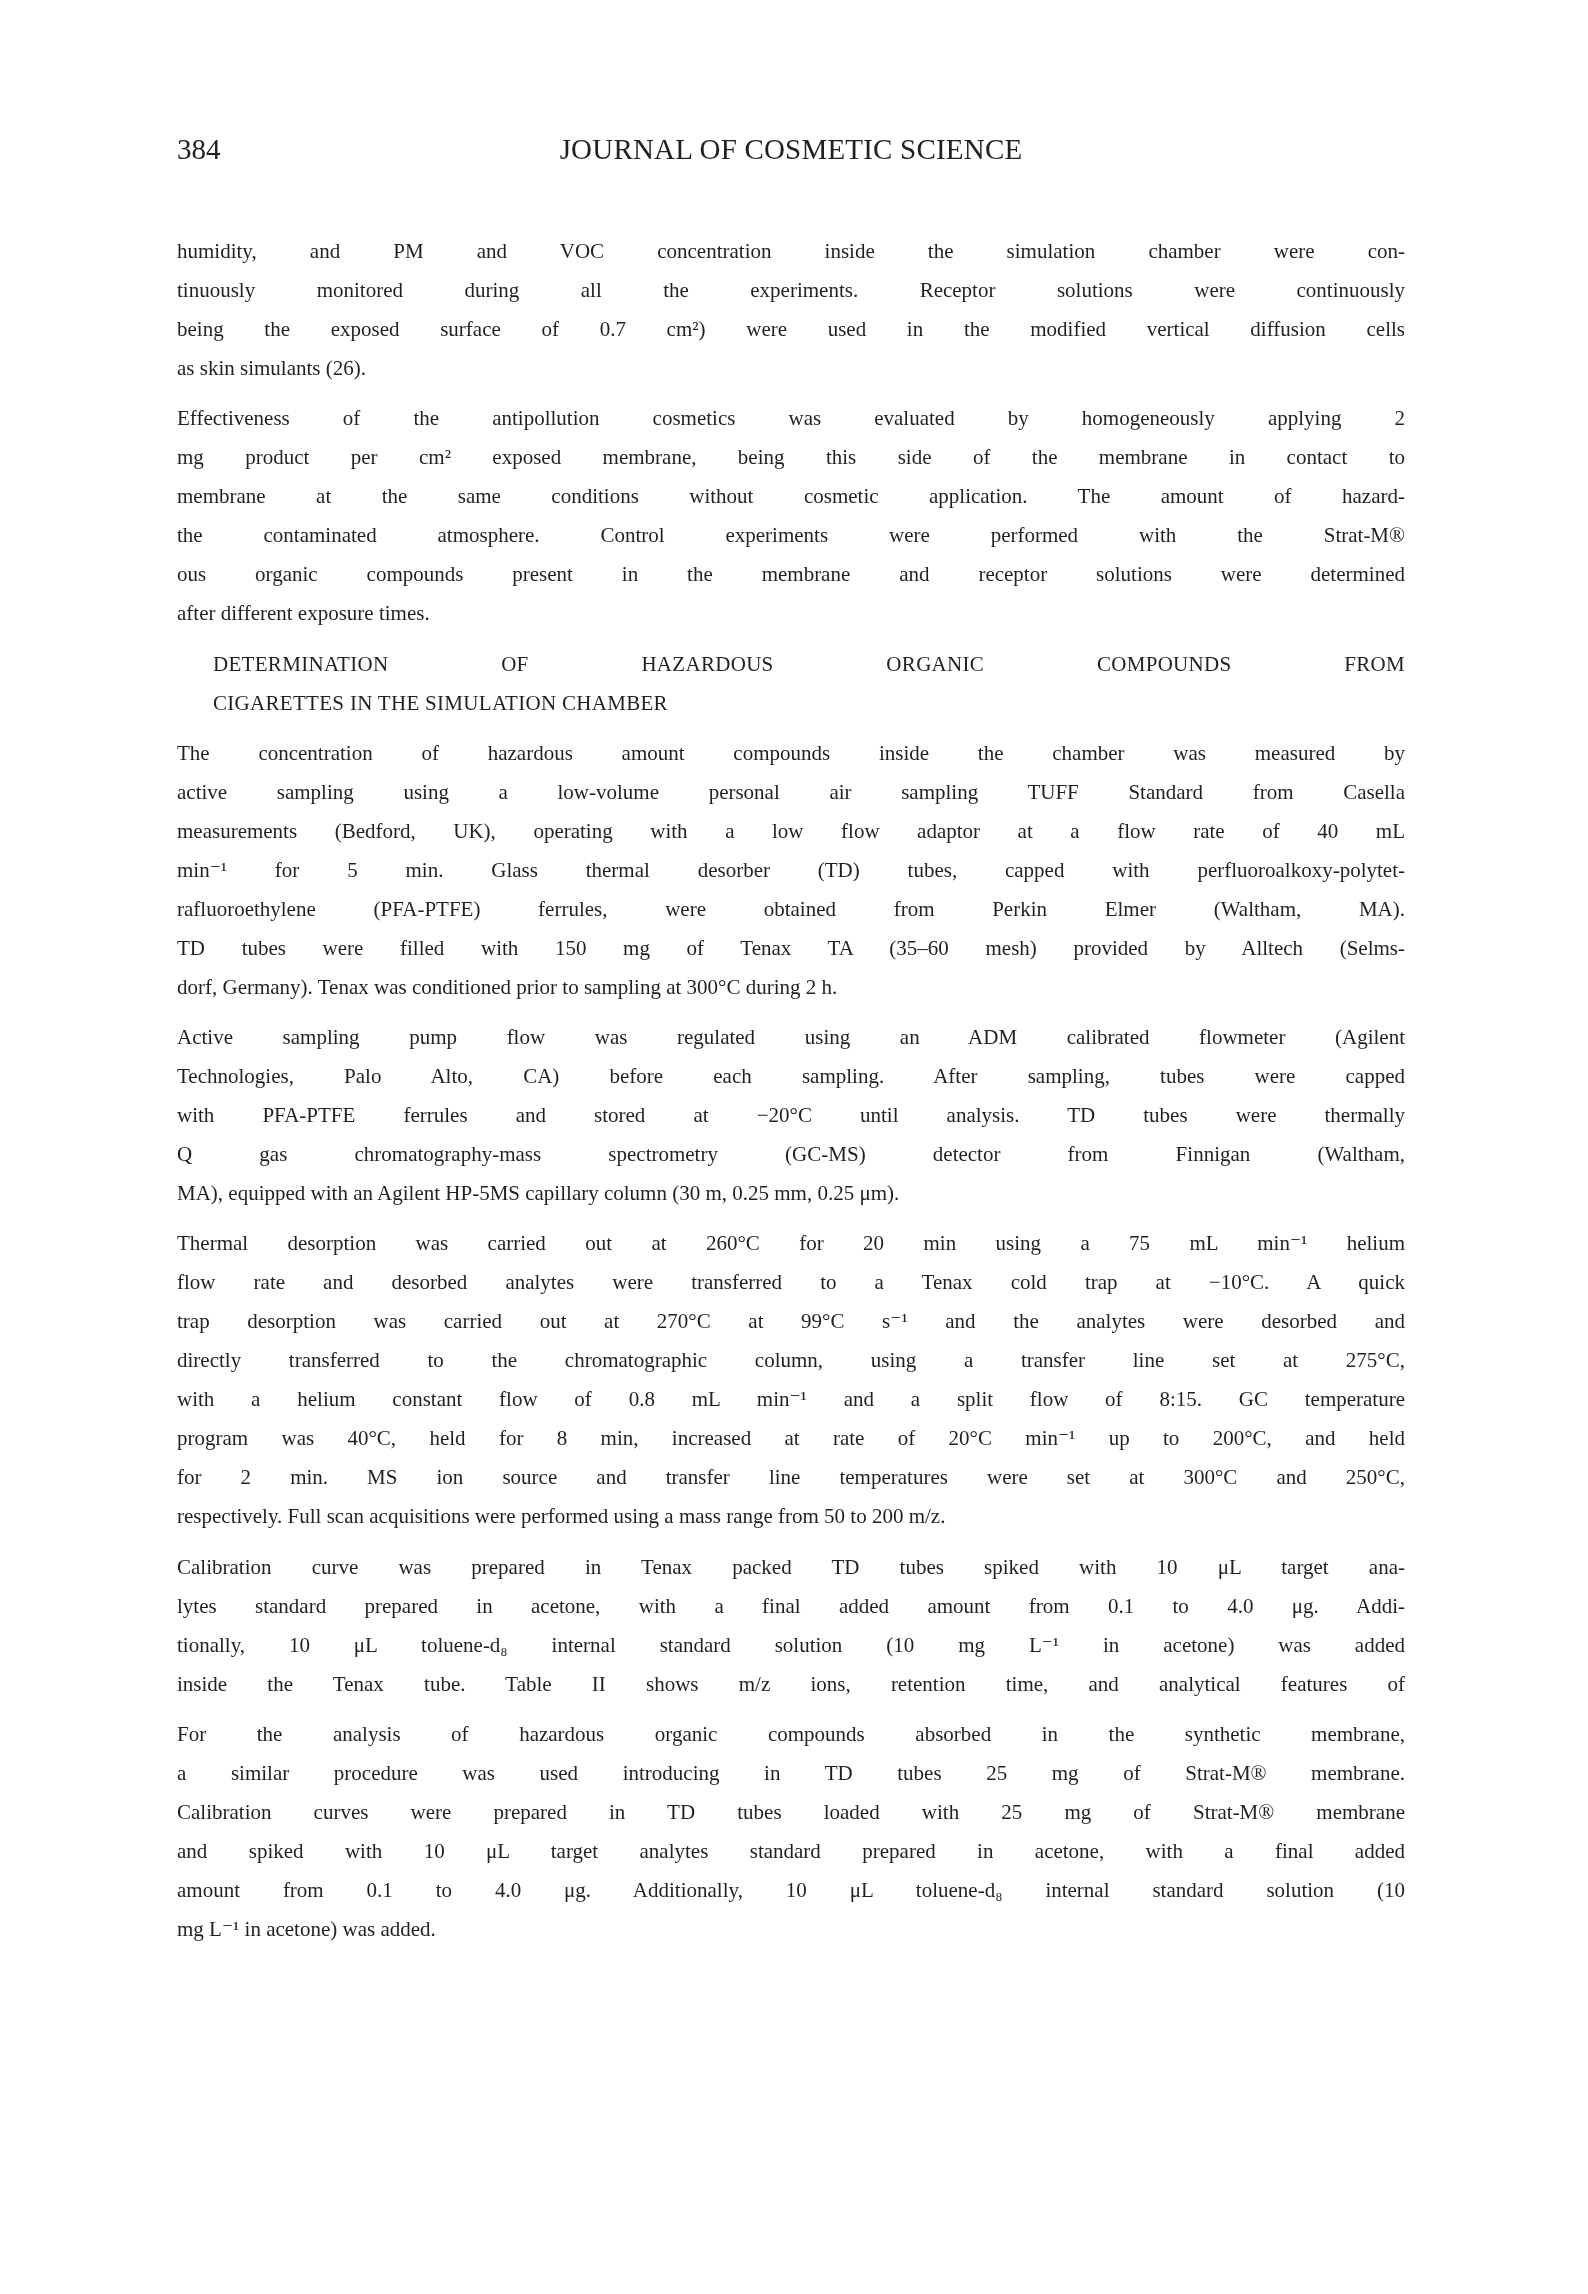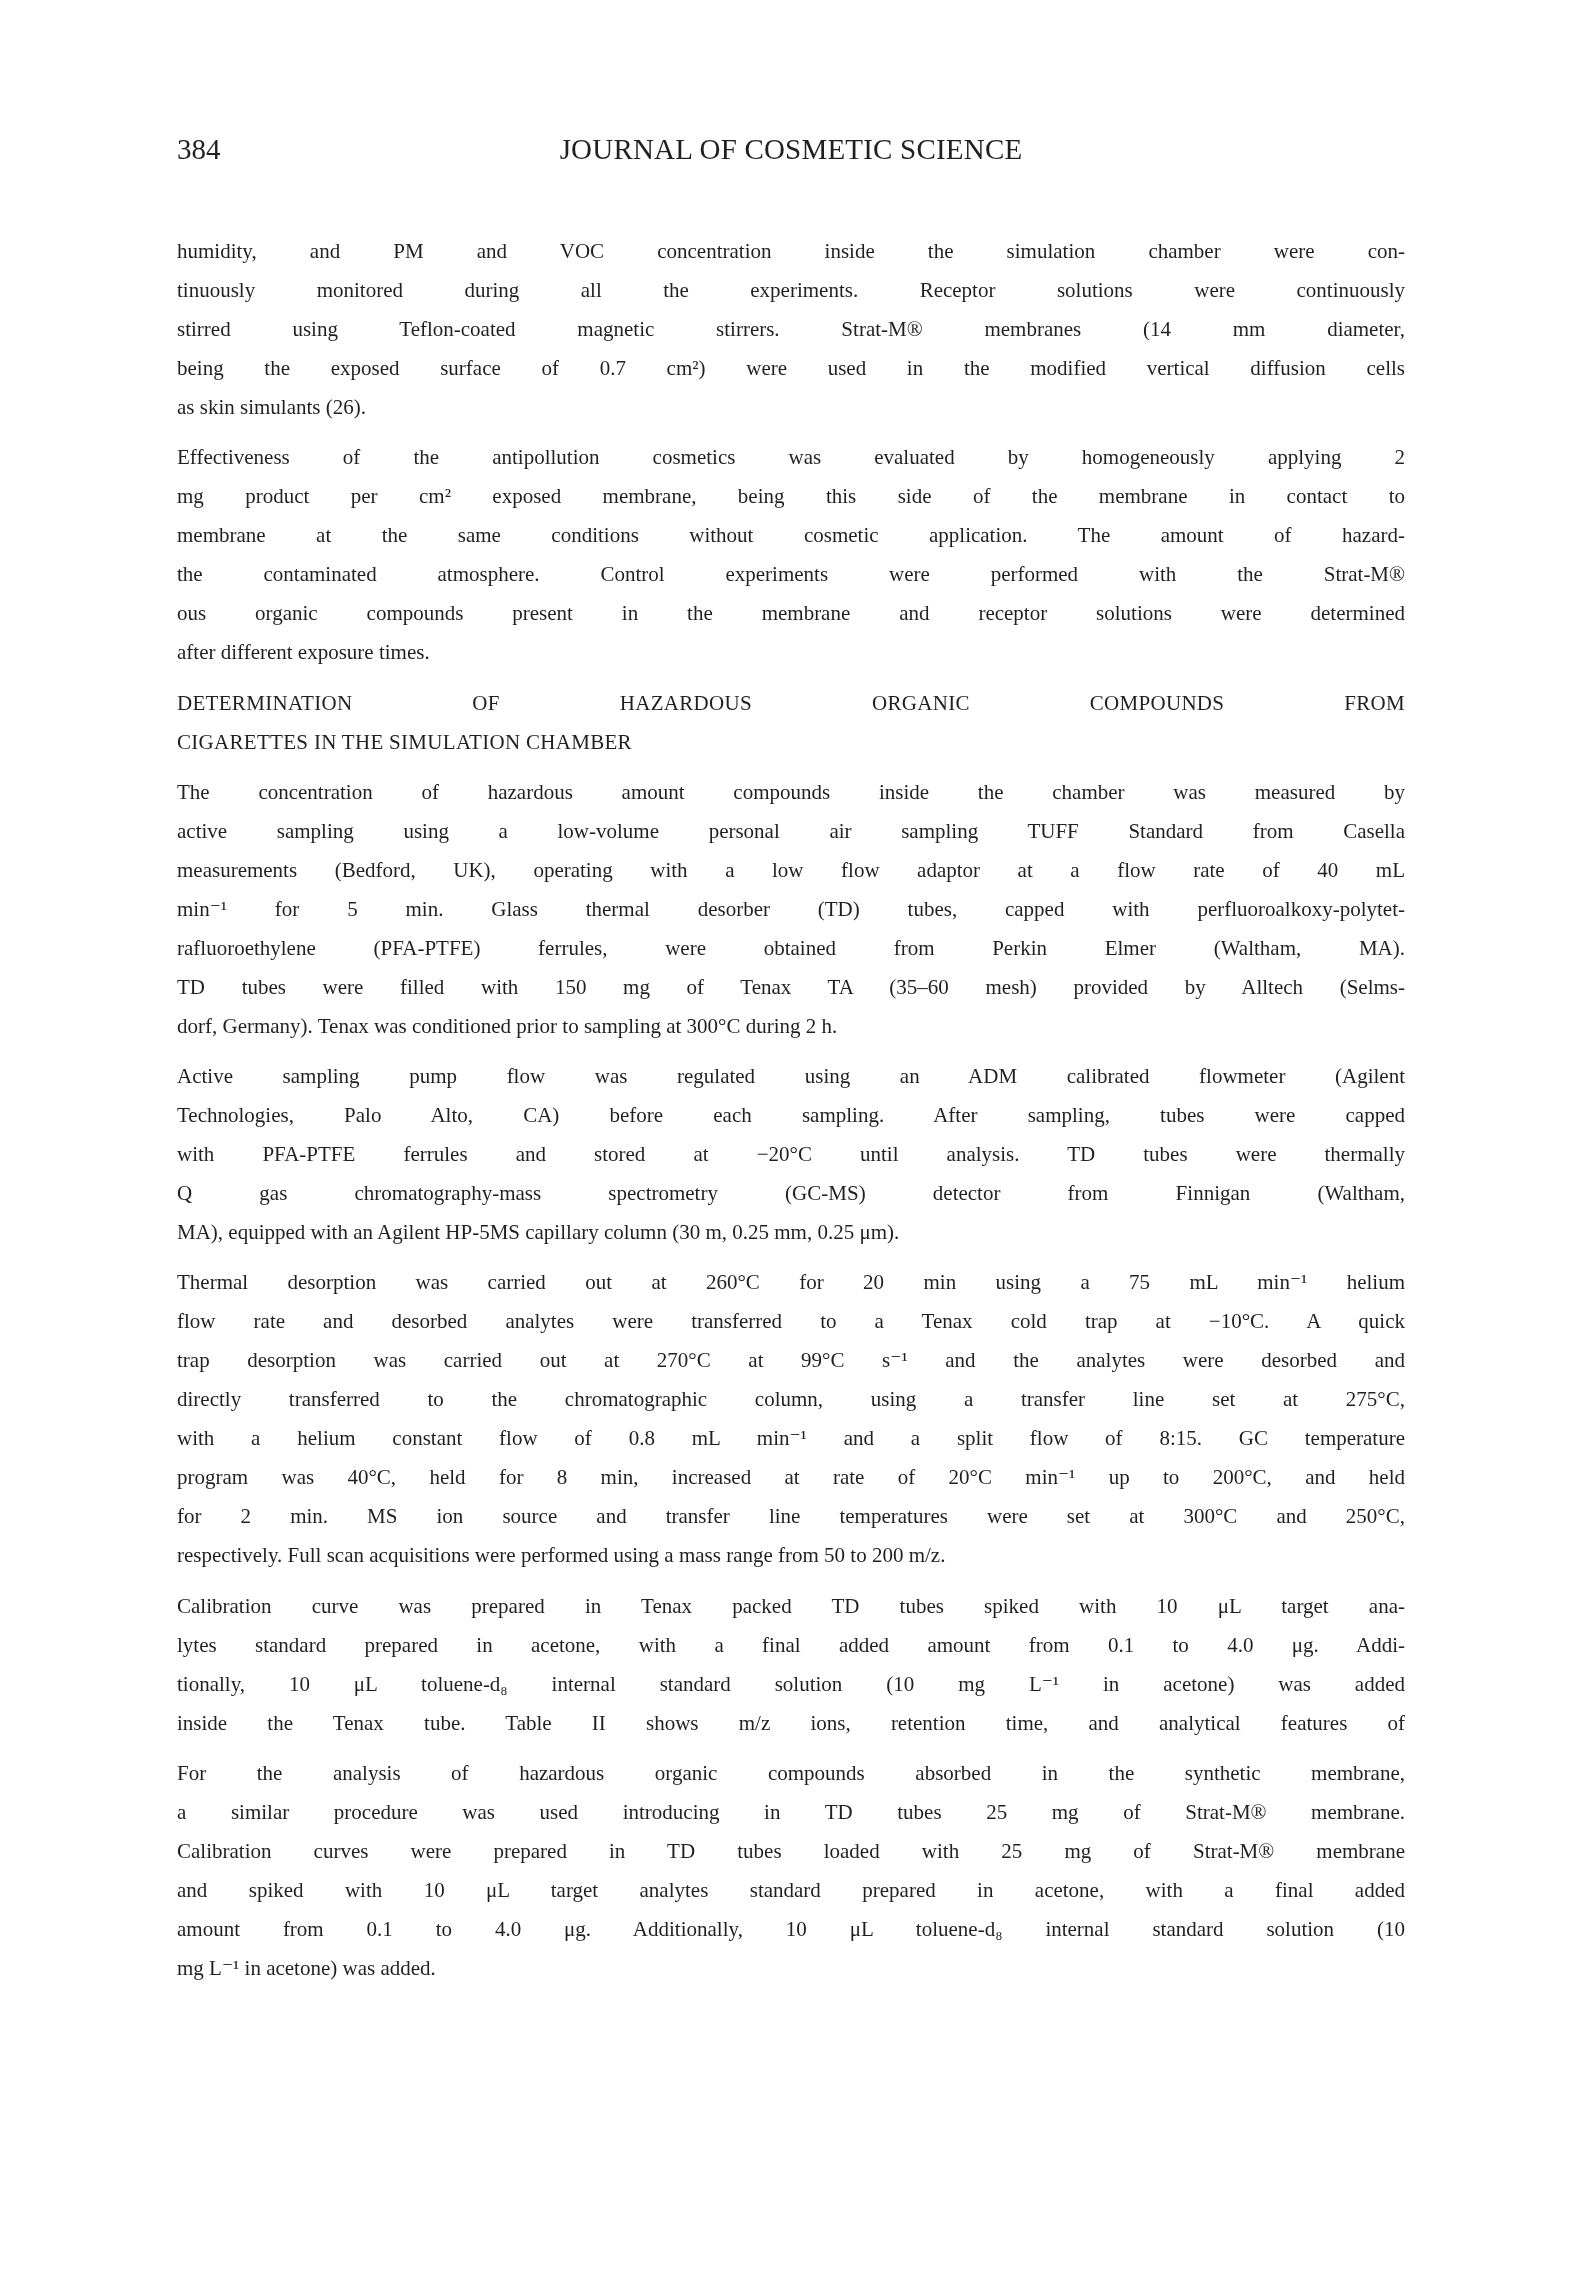--- a/index.html
+++ b/index.html
@@ -61,38 +61,38 @@
       white-space: nowrap;
       text-align: justify;
       text-align-last: justify;
       overflow: visible;
     }
     .line.last {
       text-align-last: left;
     }
     .heading .line {
       letter-spacing: 0.3px;
+      margin-left: 36px;
     }
   </style>
 </head>
 <body>
 
 <div class="page">
 
   <div class="running-head">
     <span class="page-number">384</span>
     <span class="journal-title">JOURNAL OF COSMETIC SCIENCE</span>
   </div>
 
   <div class="body">
 
     <div class="para">
       <span class="line">humidity, and PM and VOC concentration inside the simulation chamber were con-</span>
       <span class="line">tinuously monitored during all the experiments. Receptor solutions were continuously</span>
-      <span class="line">stirred using Teflon-coated magnetic stirrers. Strat-M® membranes (14 mm diameter,</span>
       <span class="line">being the exposed surface of 0.7 cm²) were used in the modified vertical diffusion cells</span>
       <span class="line last">as skin simulants (26).</span>
     </div>
 
     <div class="para">
       <span class="line">Effectiveness of the antipollution cosmetics was evaluated by homogeneously applying 2</span>
       <span class="line">mg product per cm² exposed membrane, being this side of the membrane in contact to</span>
       <span class="line">membrane at the same conditions without cosmetic application. The amount of hazard-</span>
       <span class="line">the contaminated atmosphere. Control experiments were performed with the Strat-M®</span>
       <span class="line">ous organic compounds present in the membrane and receptor solutions were determined</span>

